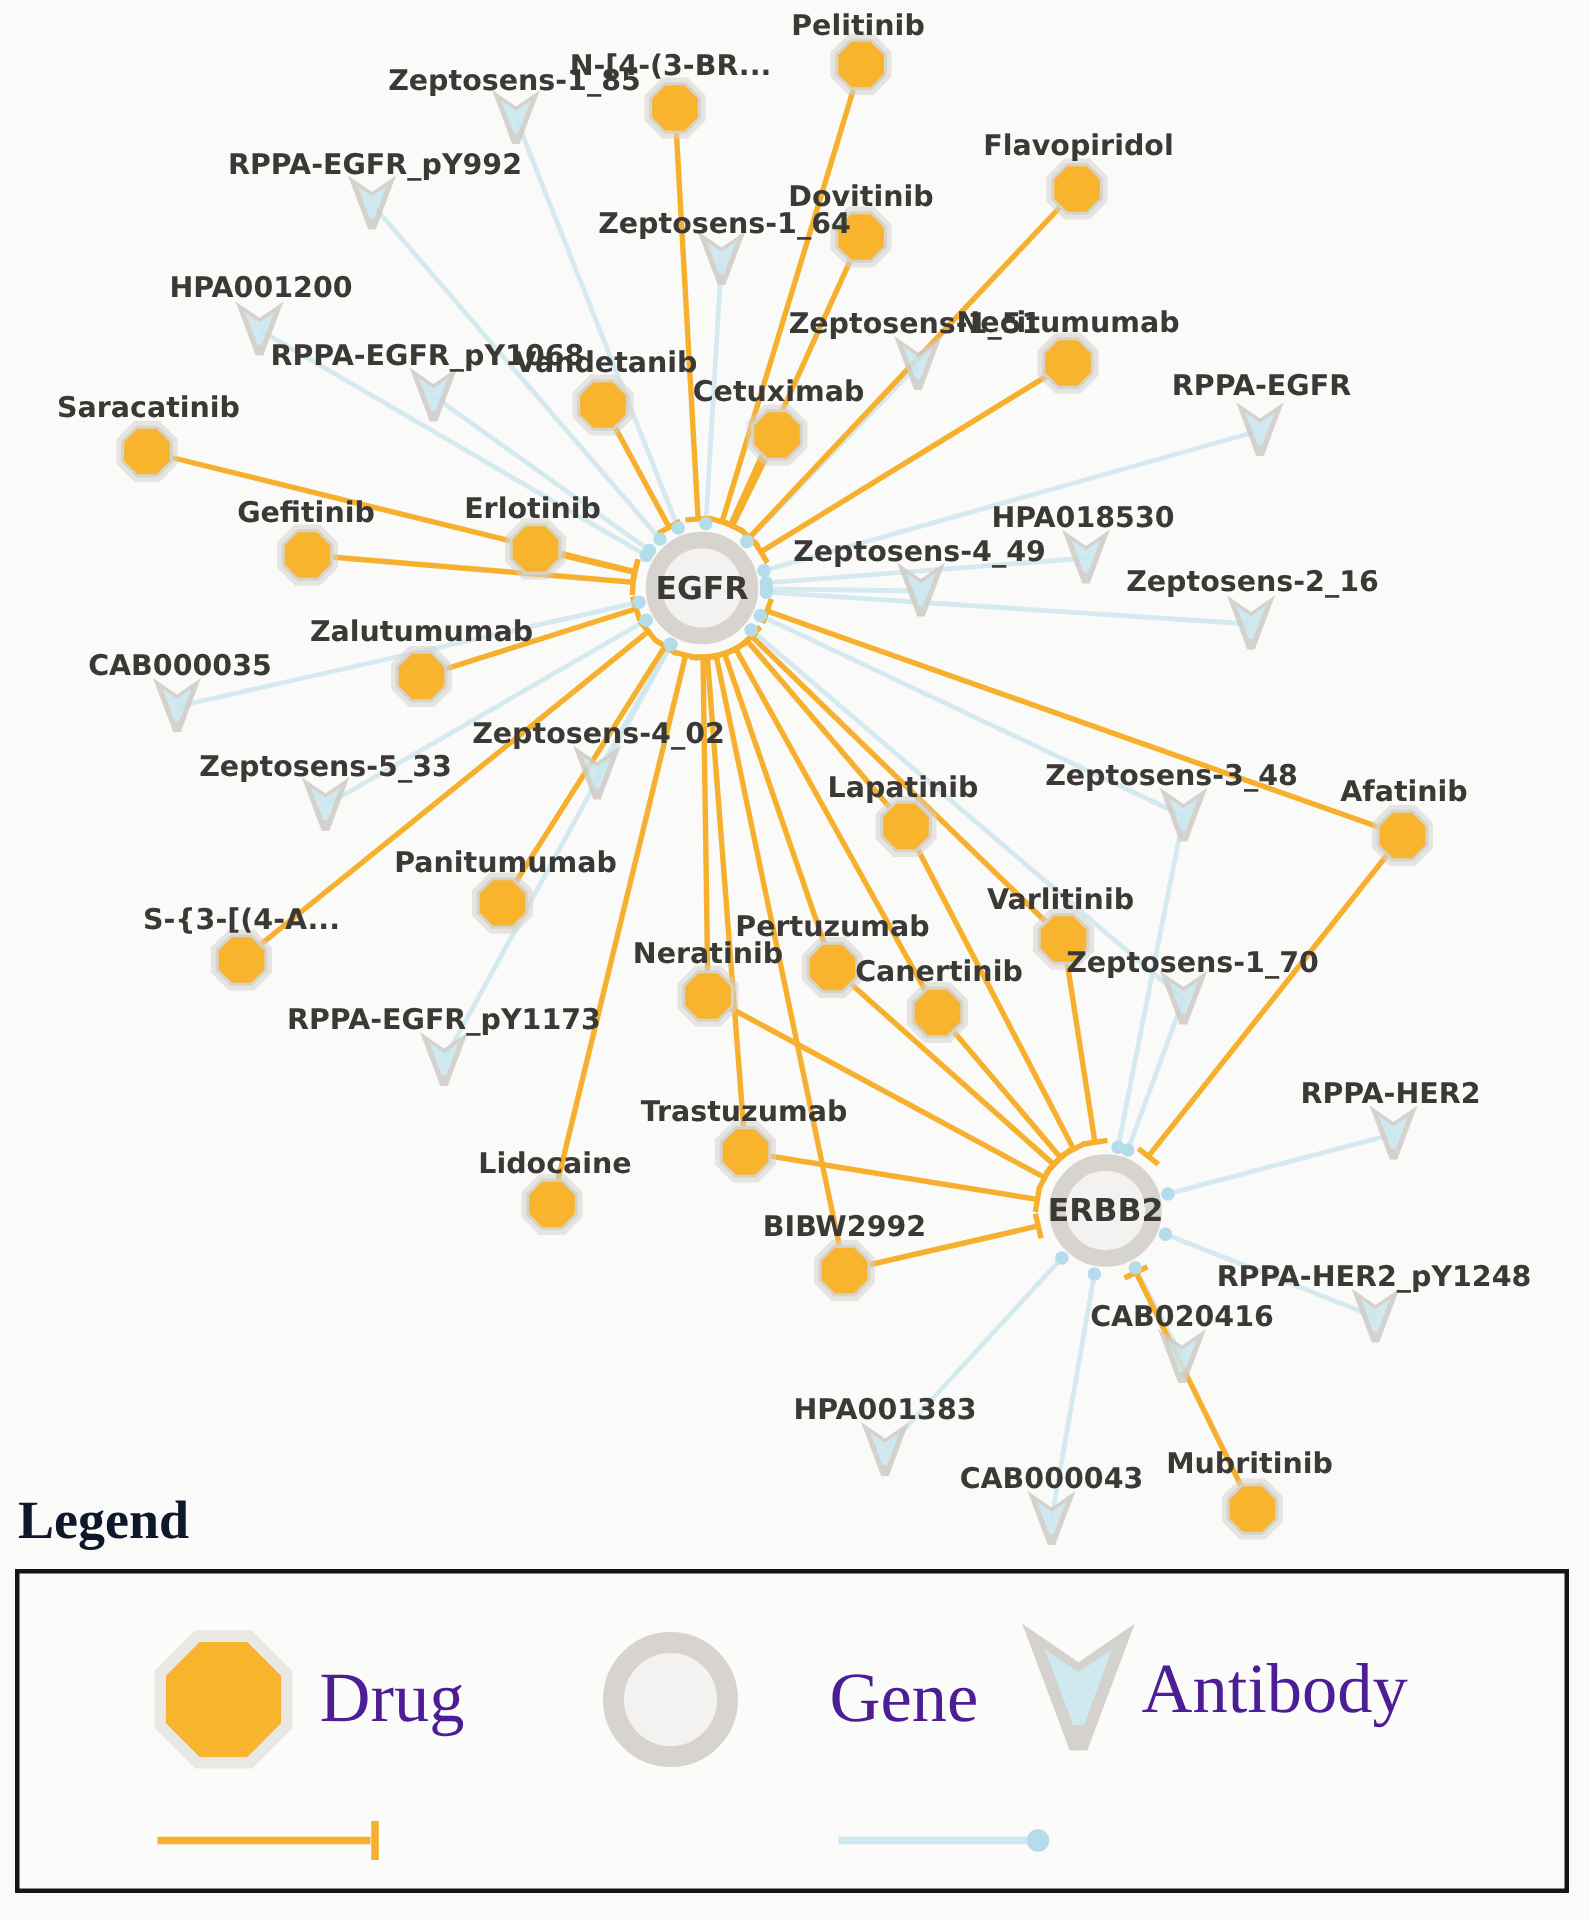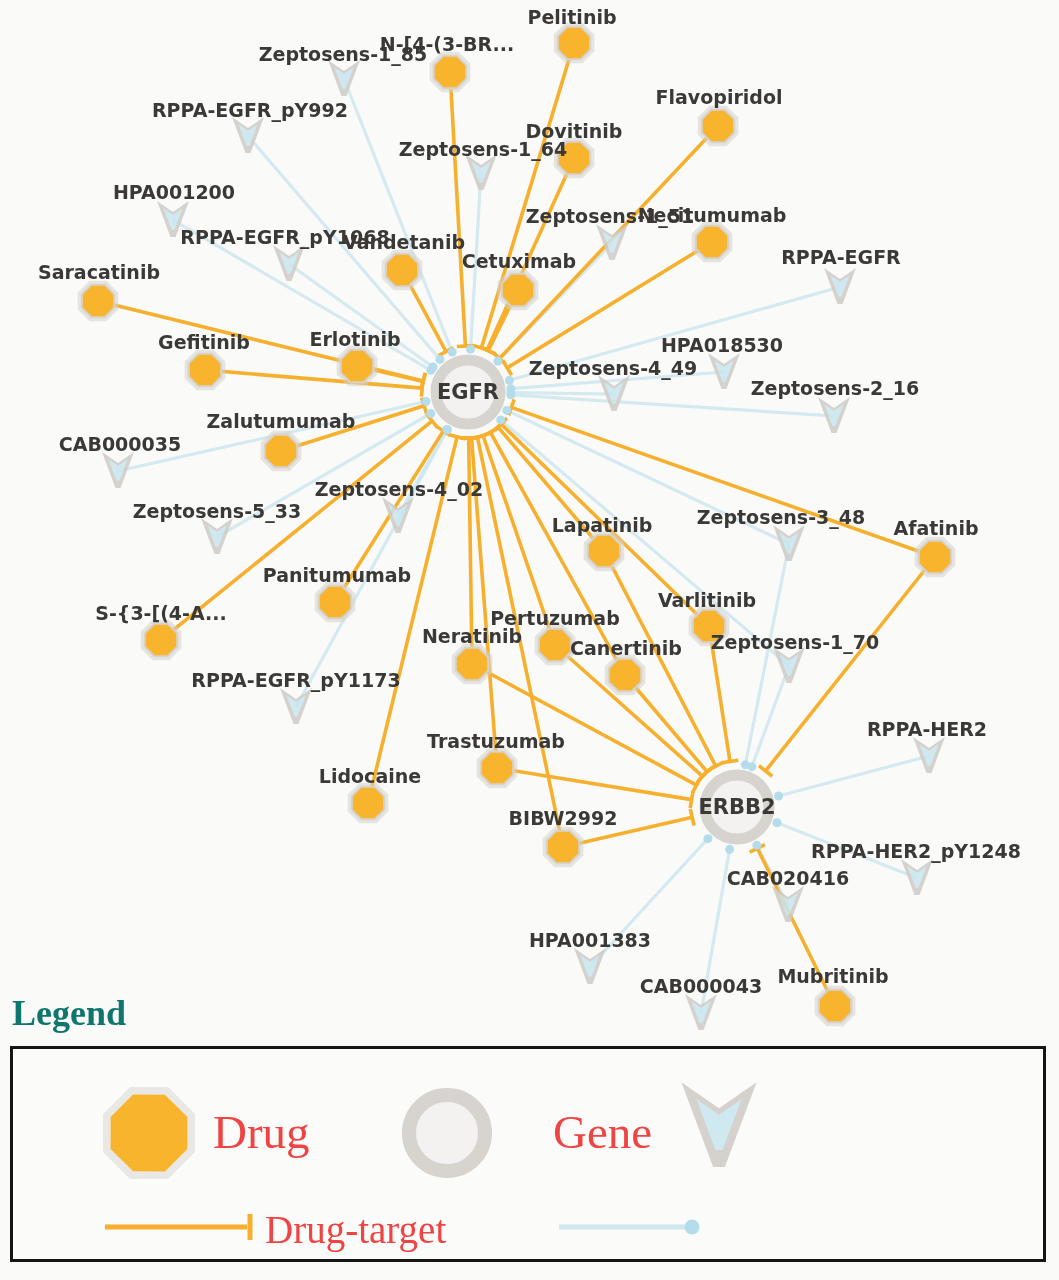--- a/index.html
+++ b/index.html
@@ -3,25 +3,25 @@
 <meta charset="utf-8">
 <style>
   html,body{margin:0;padding:0;}
   body{width:1059px;height:1280px;position:relative;background:#fafaf8;overflow:hidden;
        font-family:"DejaVu Sans",sans-serif;}
   #stage{position:absolute;left:0;top:0;width:1059px;height:1280px;}
   #graph{position:absolute;left:0;top:0;}
   .node-label{font-family:"DejaVu Sans",sans-serif;font-weight:bold;font-size:19px;fill:#3b3936;}
   .gene-label{font-family:"DejaVu Sans",sans-serif;font-weight:bold;font-size:21px;fill:#3b3936;}
   .legend-title{position:absolute;left:12px;top:992px;font-family:"Liberation Serif",serif;
-      font-weight:bold;font-size:36px;color:#0f766e;}
+      font-weight:bold;font-size:36px;color:#0f172a;}
   .legend-box{position:absolute;left:10px;top:1046px;width:1030px;height:210px;
       border:3px solid #151515;background:#fbfbf9;}
   .legend-box svg{position:absolute;}
-  .ltext{position:absolute;font-family:"Liberation Serif",serif;color:#ef4444;white-space:nowrap;}
+  .ltext{position:absolute;font-family:"Liberation Serif",serif;color:#4c1d95;white-space:nowrap;}
   .t-big{font-size:47px;}
   .t-mid{font-size:39px;}
 </style>
 </head>
 <body>
 
 <div id="stage">
   <svg id="graph" width="1059" height="1280" viewBox="0 0 1059 1280">
       <g>
         <line x1="344" y1="79" x2="452.1624150513811" y2="352.0228702506636" stroke="#cfe7ef" stroke-width="3.2" opacity="0.85"></line>
@@ -387,25 +387,25 @@
       <circle cx="52" cy="52" r="38" fill="#f3f2f0" stroke="#d7d3cf" stroke-width="14"></circle>
     </svg>
     <span class="ltext t-big" style="left:496px;top:56px;margin-left:44px;">Gene</span>
 
     <svg width="112" height="120" style="left:650px;top:20px;">
       <g transform="translate(56,58) scale(2.35)" opacity="0.85">
         <polygon points="-16,-19 0,-8 16,-19 2.5,17 -2.5,17" fill="#cfcbc6"></polygon>
         <polygon points="-9.6,-11.8 0,-5.2 9.6,-11.8 1.5,9.8 -1.5,9.8" fill="#c9e6ef"></polygon>
       </g>
     </svg>
+    <span class="ltext t-big" style="left:748px;top:50px;">Antibody</span>
 
     <svg width="170" height="44" style="left:86px;top:156px;">
       <line x1="6" y1="22" x2="148" y2="22" stroke="#f6b02e" stroke-width="5"></line>
       <line x1="151" y1="9" x2="151" y2="35" stroke="#f6b02e" stroke-width="5"></line>
     </svg>
-    <span class="ltext t-mid" style="left:252px;top:158px;">Drug-target</span>
 
     <svg width="160" height="44" style="left:540px;top:156px;">
       <line x1="6" y1="22" x2="134" y2="22" stroke="#cfe7ef" stroke-width="5"></line>
       <circle cx="139" cy="22" r="7.5" fill="#b5dcea"></circle>
     </svg>
   </div>
 </div>
 
 </body></html>

